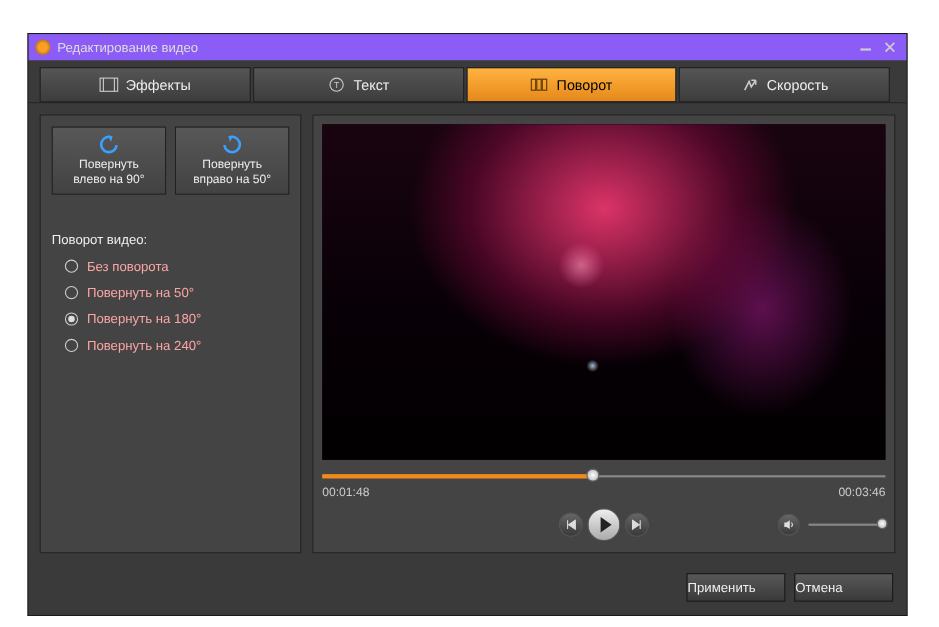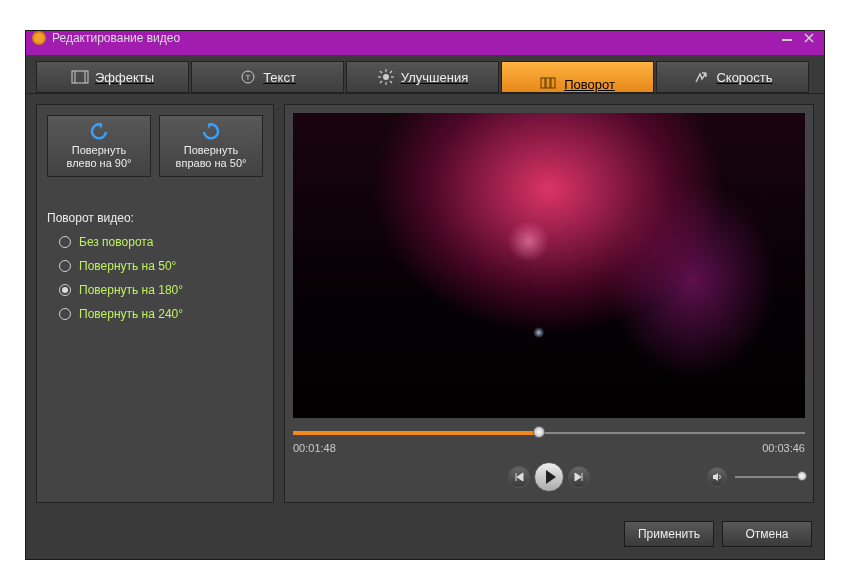--- a/index.html
+++ b/index.html
@@ -17,22 +17,23 @@
   top: 30px;
   width: 800px;
   height: 530px;
   background: #3a3a3a;
   border: 1px solid #1a1a1a;
   display: flex;
   flex-direction: column;
 }
 .titlebar {
   height: 24px;
-  background: #a21caf;
-  display: flex;
+  background: #8b5cf6;
+  display: flex;
+  align-items: center;
   padding: 0 6px;
   color: #ddd;
   font-size: 12px;
 }
 .titlebar .app-icon {
   width: 14px; height: 14px;
   background: radial-gradient(circle, #f7a028 40%, #8a4a00 100%);
   border-radius: 50%;
   margin-right: 6px;
 }
@@ -42,40 +43,38 @@
   margin-left: 4px;
   display: flex; align-items: center; justify-content: center;
   color: #ccc; cursor: pointer;
 }
 .tabs {
   display: flex;
   gap: 2px;
   padding: 6px 15px 0 10px;
   background: #3a3a3a;
   border-bottom: 1px solid #222;
-  text-decoration: underline;
 }
 .tab {
   flex: 1;
   height: 32px;
   background: linear-gradient(#555, #3d3d3d);
   border: 1px solid #222;
   display: flex;
   align-items: center;
   justify-content: center;
   gap: 6px;
   color: #eee;
   font-size: 13px;
   cursor: pointer;
 }
 .tab.active {
   background: linear-gradient(#ffb340, #e6881a);
   color: #000;
   font-weight: 500;
-  align-items: flex-end;
 }
 .tab .ticon { width: 18px; height: 18px; display:flex; align-items:center; justify-content:center;}
 .body {
   flex: 1;
   display: flex;
   padding: 10px;
   gap: 10px;
   background: #3a3a3a;
 }
 .sidepanel {
@@ -114,21 +113,21 @@
   font-size: 12px;
   margin-bottom: 10px;
   color: #eee;
   margin-top: 34px;
 }
 .radio-row {
   display: flex;
   align-items: center;
   gap: 8px;
   margin: 10px 0 10px 12px;
-  color: #bef264;
+  color: #fca5a5;
   font-size: 12px;
   cursor: pointer;
 }
 .radio {
   width: 12px; height: 12px;
   border: 1.5px solid #ccc;
   border-radius: 50%;
   display: flex; align-items:center; justify-content:center;
 }
 .radio.sel::after {
@@ -235,21 +234,21 @@
 .footer {
   display:flex; justify-content:flex-end; gap:8px;
   padding: 8px 12px 12px 12px;
   background:#3a3a3a;
 }
 .fbtn {
   min-width:90px; height:26px;
   background:linear-gradient(#585858,#3a3a3a);
   border:1px solid #1a1a1a;
   color:#eee; font-size:12px;
-  display:flex; align-items:center; justify-content:center;
+  display:flex; align-items:center; 
   cursor:pointer;
 }
 </style>
 </head>
 <body>
 
 <div class="window">
 
   <div class="titlebar">
     <div class="app-icon"></div>
@@ -281,38 +280,20 @@
     </div>
     <div class="tab">
       <span class="ticon">
         <svg width="16" height="16">
             <circle cx="8" cy="8" r="6" fill="none" stroke="#ccc"></circle>
             <text x="8" y="11" text-anchor="middle" font-size="8" fill="#ccc">T</text>
           </svg>
       </span>
       <span>Текст</span>
     </div>
-    <div class="tab">
-      <span class="ticon">
-        <svg width="18" height="18">
-            <circle cx="9" cy="9" r="3" fill="#ccc"></circle>
-            <g stroke="#ccc" stroke-width="1.2">
-              <line x1="9" y1="1" x2="9" y2="4"></line>
-              <line x1="9" y1="14" x2="9" y2="17"></line>
-              <line x1="1" y1="9" x2="4" y2="9"></line>
-              <line x1="14" y1="9" x2="17" y2="9"></line>
-              <line x1="3" y1="3" x2="5" y2="5"></line>
-              <line x1="13" y1="13" x2="15" y2="15"></line>
-              <line x1="15" y1="3" x2="13" y2="5"></line>
-              <line x1="5" y1="13" x2="3" y2="15"></line>
-            </g>
-          </svg>
-      </span>
-      <span>Улучшения</span>
-    </div>
     <div class="tab active">
       <span class="ticon">
         <svg width="18" height="14">
             <rect x="1" y="2" width="4" height="10" fill="none" stroke="#5a3a00"></rect>
             <rect x="6" y="2" width="4" height="10" fill="none" stroke="#5a3a00"></rect>
             <rect x="11" y="2" width="4" height="10" fill="none" stroke="#5a3a00"></rect>
           </svg>
       </span>
       <span>Поворот</span>
     </div>

